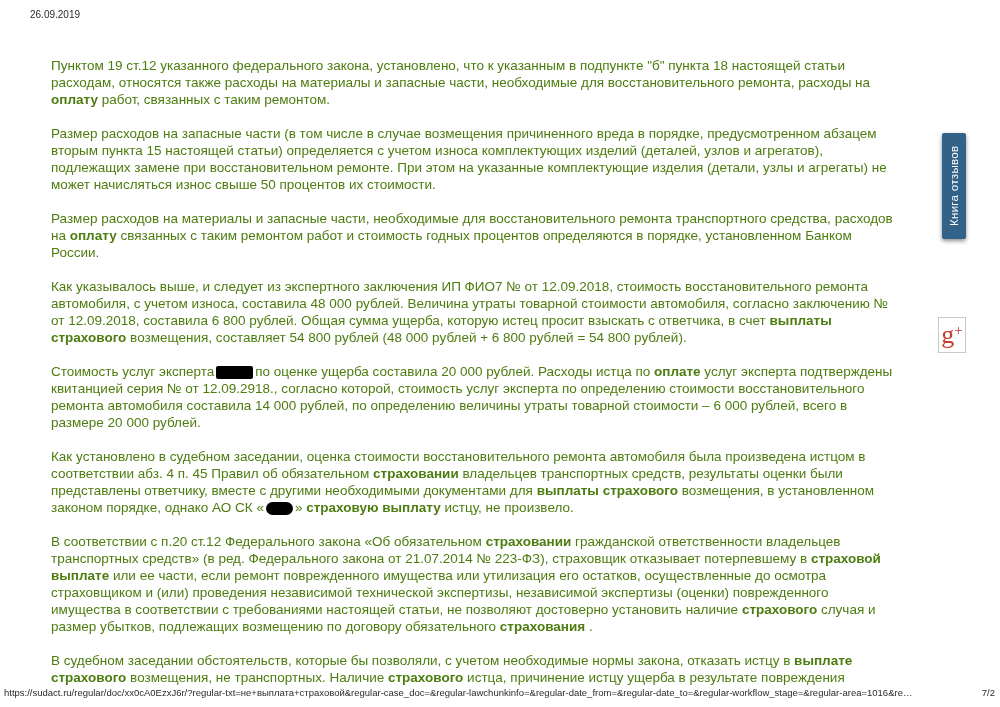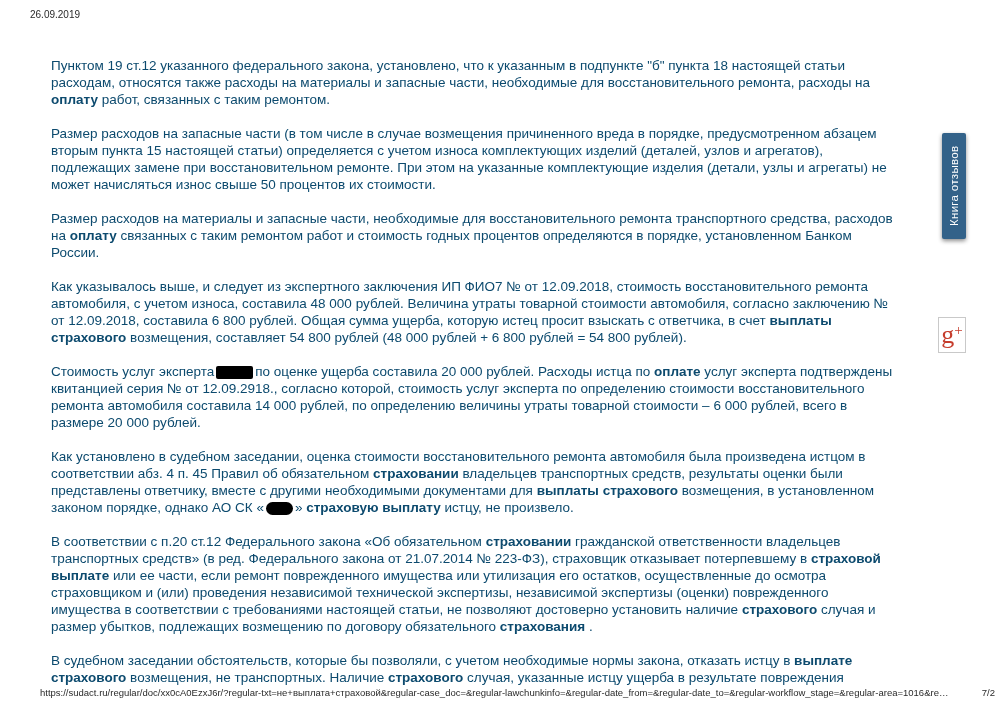--- a/index.html
+++ b/index.html
@@ -14,21 +14,21 @@
   .print-header {
     position:absolute; top:9px; left:0; right:16px; height:13px;
     font-size:10px; color:#2a2a2a;
   }
   .print-date { position:absolute; left:30px; top:0; white-space:nowrap; }
   .print-title { position:absolute; left:120px; right:80px; top:0; text-align:center; white-space:nowrap; overflow:hidden; }
 
   
   .doc {
     position:absolute; left:51px; top:40px; width:849px;
-    font-size:13.5px; line-height:17px; color:#0c4a6e;
+    font-size:13.5px; line-height:17px; color:#4d7c0f;
     text-align:left;
   }
   .doc p { margin:17px 0; }
   .b { font-weight:bold; }
   .redaction {
     display:inline-block; background:#000; height:13px;
     vertical-align:text-bottom; border-radius:2px; margin:0 2px;
   }
   .redaction.rounded { border-radius:7px; }
 
@@ -58,21 +58,21 @@
     font-size:26px; line-height:33px;
   }
   .gplus .plus {
     font-family:"Liberation Serif", serif;
     font-size:15px; line-height:18px; margin-top:3px;
   }
 
   
   .print-footer {
     position:absolute; bottom:8px; left:0; right:0; height:12px;
-    font-size:9.5px; color:#2a2a2a;margin-left:36px;
+    font-size:9.5px; color:#2a2a2a;
   }
   .footer-url {
     position:absolute; left:4px; right:44px; top:0;
     white-space:nowrap; overflow:hidden;
   }
   .page-indicator { position:absolute; right:5px; top:0; white-space:nowrap; }
 </style>
 </head>
 <body>
 
@@ -81,21 +81,21 @@
 </div>
 
 <div class="doc">
     <p><span>Пунктом 19 ст.12 указанного федерального закона, установлено, что к указанным в подпункте "б" пункта 18 настоящей статьи расходам, относятся также расходы на материалы и запасные части, необходимые для восстановительного ремонта, расходы на </span><span class="b">оплату</span><span> работ, связанных с таким ремонтом.</span></p>
     <p><span>Размер расходов на запасные части (в том числе в случае возмещения причиненного вреда в порядке, предусмотренном абзацем вторым пункта 15 настоящей статьи) определяется с учетом износа комплектующих изделий (деталей, узлов и агрегатов), подлежащих замене при восстановительном ремонте. При этом на указанные комплектующие изделия (детали, узлы и агрегаты) не может начисляться износ свыше 50 процентов их стоимости.</span></p>
     <p><span>Размер расходов на материалы и запасные части, необходимые для восстановительного ремонта транспортного средства, расходов на </span><span class="b">оплату</span><span> связанных с таким ремонтом работ и стоимость годных процентов определяются в порядке, установленном Банком России.</span></p>
     <p><span>Как указывалось выше, и следует из экспертного заключения ИП ФИО7 № от 12.09.2018, стоимость восстановительного ремонта автомобиля, с учетом износа, составила 48 000 рублей. Величина утраты товарной стоимости автомобиля, согласно заключению № от 12.09.2018, составила 6 800 рублей. Общая сумма ущерба, которую истец просит взыскать с ответчика, в счет </span><span class="b">выплаты страхового</span><span> возмещения, составляет 54 800 рублей (48 000 рублей + 6 800 рублей = 54 800 рублей).</span></p>
     <p><span>Стоимость услуг эксперта</span><span class="redaction" style="width: 37px;"></span><span>по оценке ущерба составила 20 000 рублей. Расходы истца по </span><span class="b">оплате</span><span> услуг эксперта подтверждены квитанцией серия № от 12.09.2918., согласно которой, стоимость услуг эксперта по определению стоимости восстановительного ремонта автомобиля составила 14 000 рублей, по определению величины утраты товарной стоимости – 6 000 рублей, всего в размере 20 000 рублей.</span></p>
     <p><span>Как установлено в судебном заседании, оценка стоимости восстановительного ремонта автомобиля была произведена истцом в соответствии абз. 4 п. 45 Правил об обязательном </span><span class="b">страховании</span><span> владельцев транспортных средств, результаты оценки были представлены ответчику, вместе с другими необходимыми документами для </span><span class="b">выплаты страхового</span><span> возмещения, в установленном законом порядке, однако АО СК «</span><span class="redaction rounded" style="width: 27px;"></span><span>» </span><span class="b">страховую выплату</span><span> истцу, не произвело.</span></p>
     <p><span>В соответствии с п.20 ст.12 Федерального закона «Об обязательном </span><span class="b">страховании</span><span> гражданской ответственности владельцев транспортных средств» (в ред. Федерального закона от 21.07.2014 № 223-ФЗ), страховщик отказывает потерпевшему в </span><span class="b">страховой выплате</span><span> или ее части, если ремонт поврежденного имущества или утилизация его остатков, осуществленные до осмотра страховщиком и (или) проведения независимой технической экспертизы, независимой экспертизы (оценки) поврежденного имущества в соответствии с требованиями настоящей статьи, не позволяют достоверно установить наличие </span><span class="b">страхового</span><span> случая и размер убытков, подлежащих возмещению по договору обязательного </span><span class="b">страхования</span><span> .</span></p>
-    <p><span>В судебном заседании обстоятельств, которые бы позволяли, с учетом необходимые нормы закона, отказать истцу в </span><span class="b">выплате страхового</span><span> возмещения, не транспортных. Наличие </span><span class="b">страхового</span><span> случая, указанные истцу ущерба в результате повреждения</span></p>
+    <p><span>В судебном заседании обстоятельств, которые бы позволяли, с учетом необходимые нормы закона, отказать истцу в </span><span class="b">выплате страхового</span><span> возмещения, не транспортных. Наличие </span><span class="b">страхового</span><span> истца, причинение истцу ущерба в результате повреждения</span></p>
   </div>
 
 <div class="feedback-tab" style="background-color: rgb(51, 98, 137);">
   <span class="vtext">Книга отзывов</span>
 </div>
 
 <div class="gplus">
   <span class="g" style="color: rgb(198, 61, 45);">g</span>
   <span class="plus" style="color: rgb(198, 61, 45);">+</span>
 </div>

